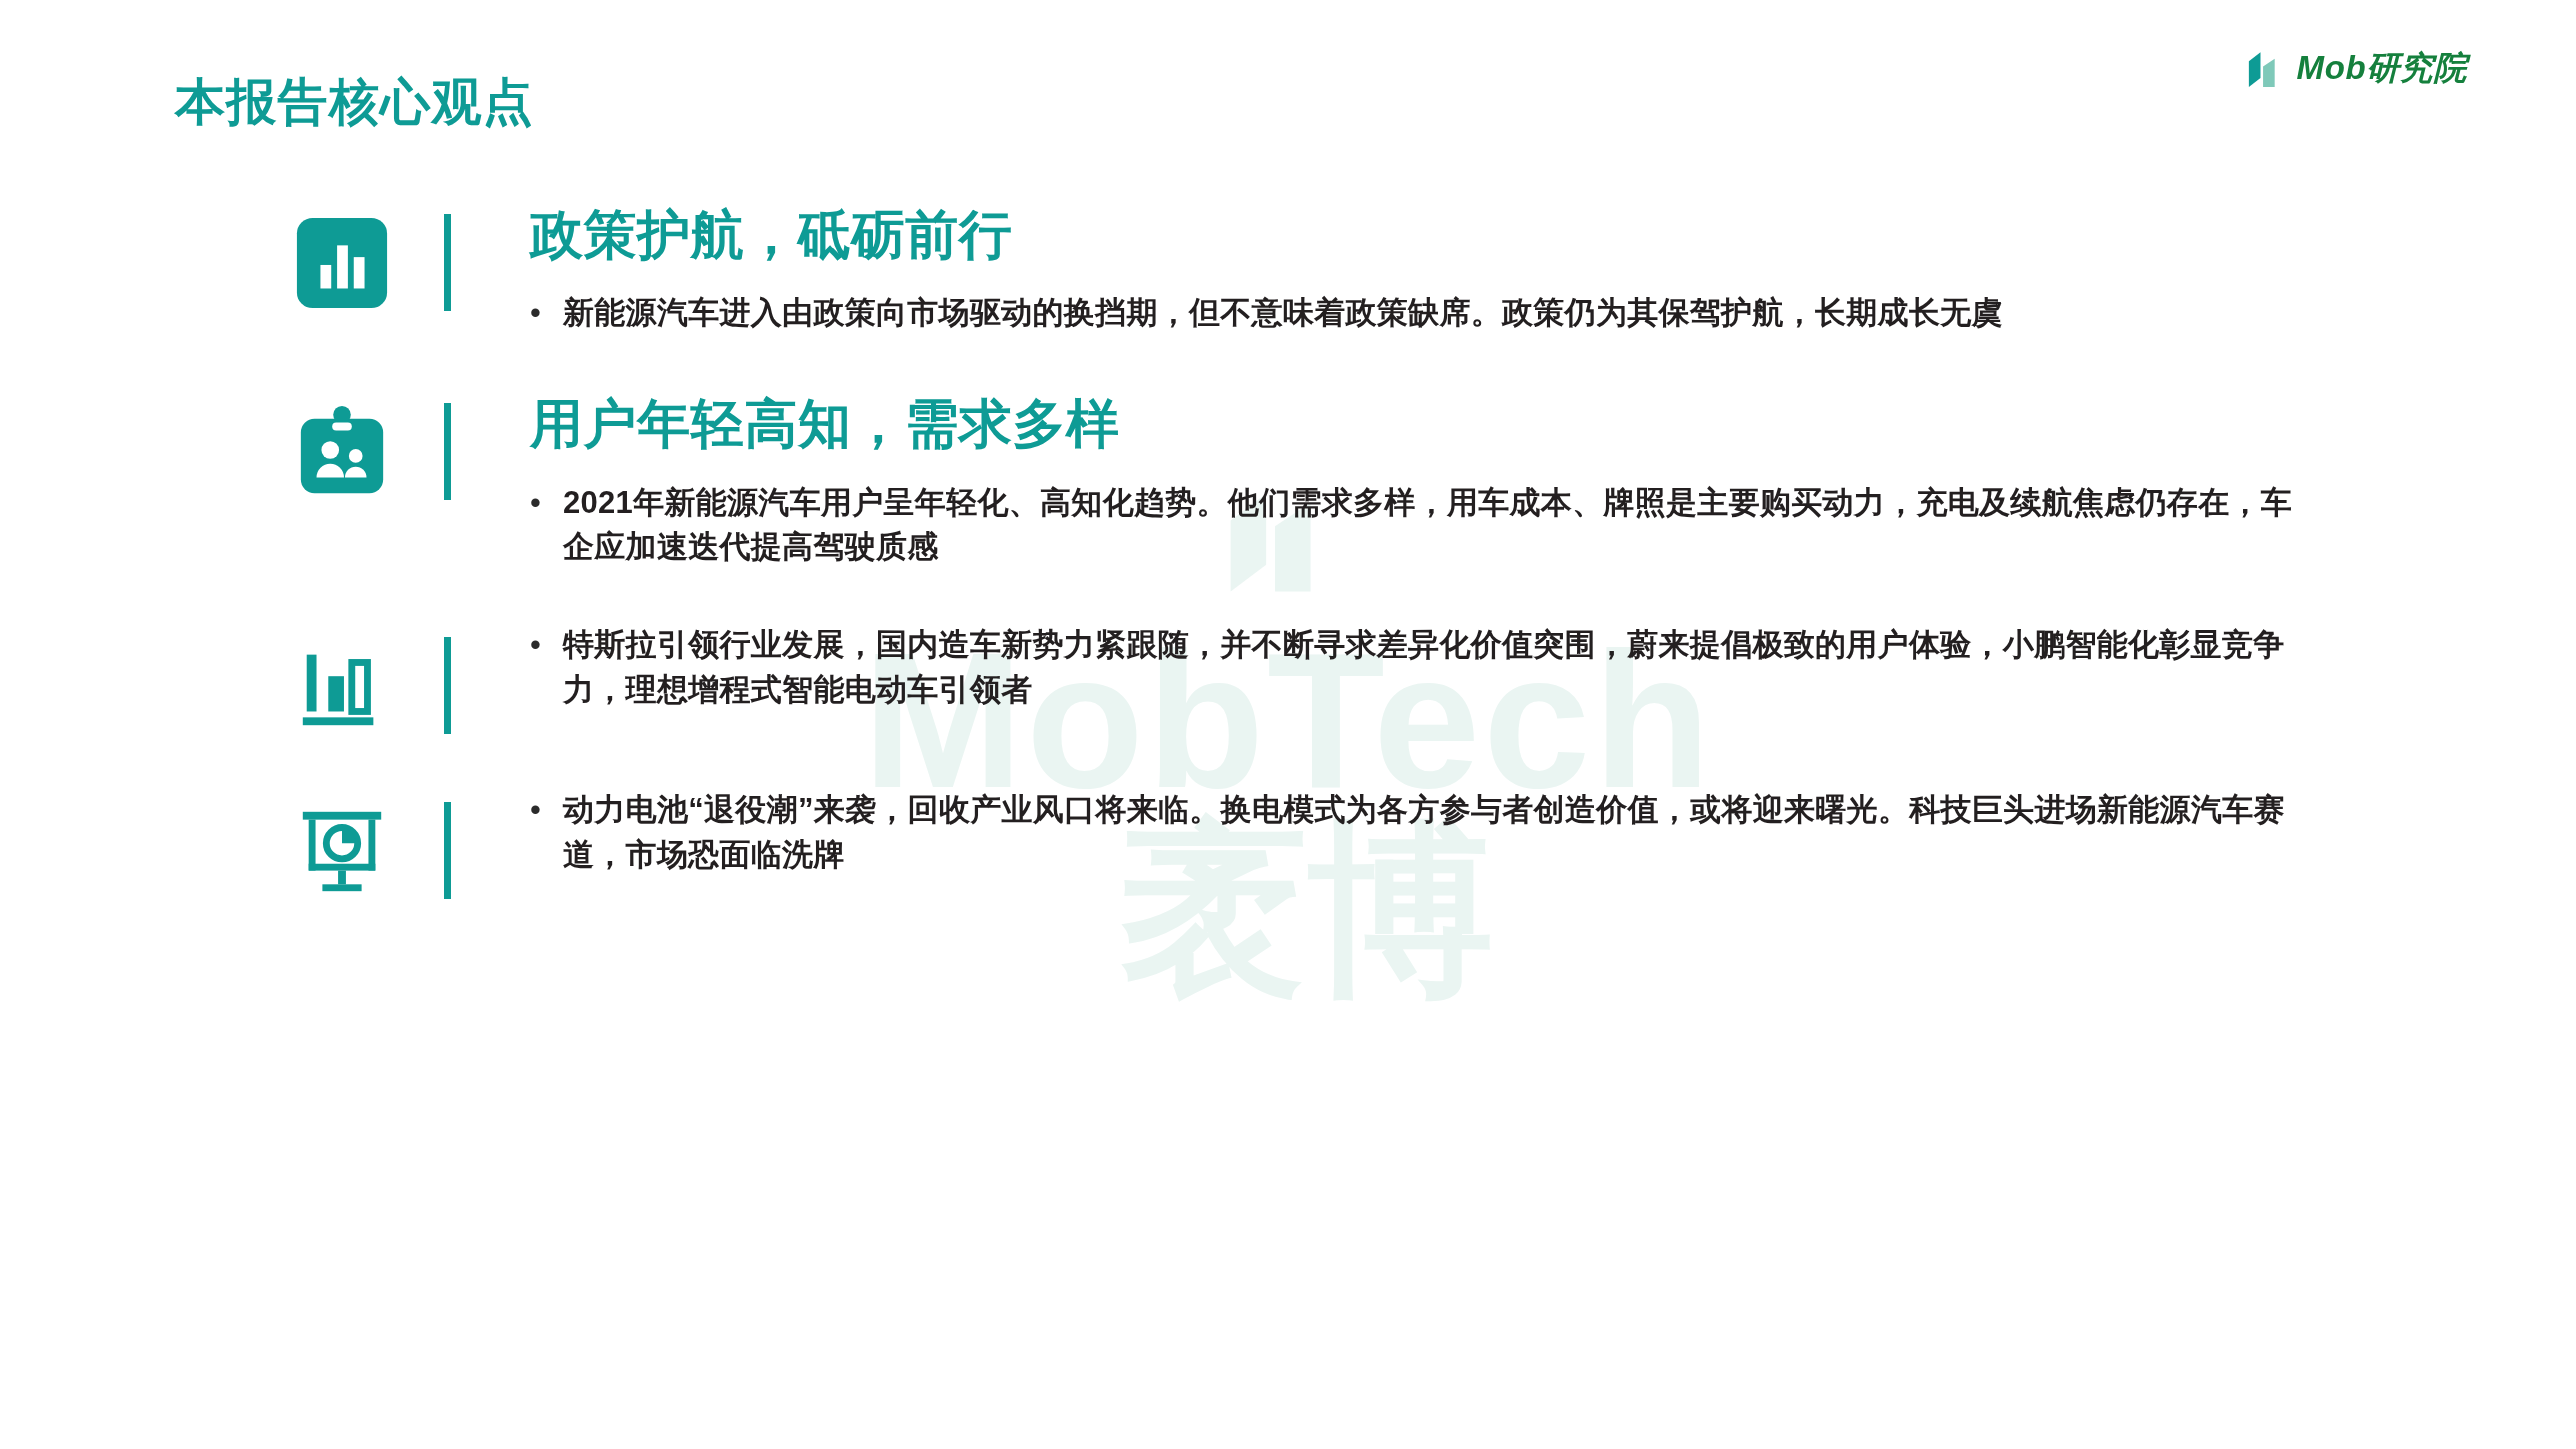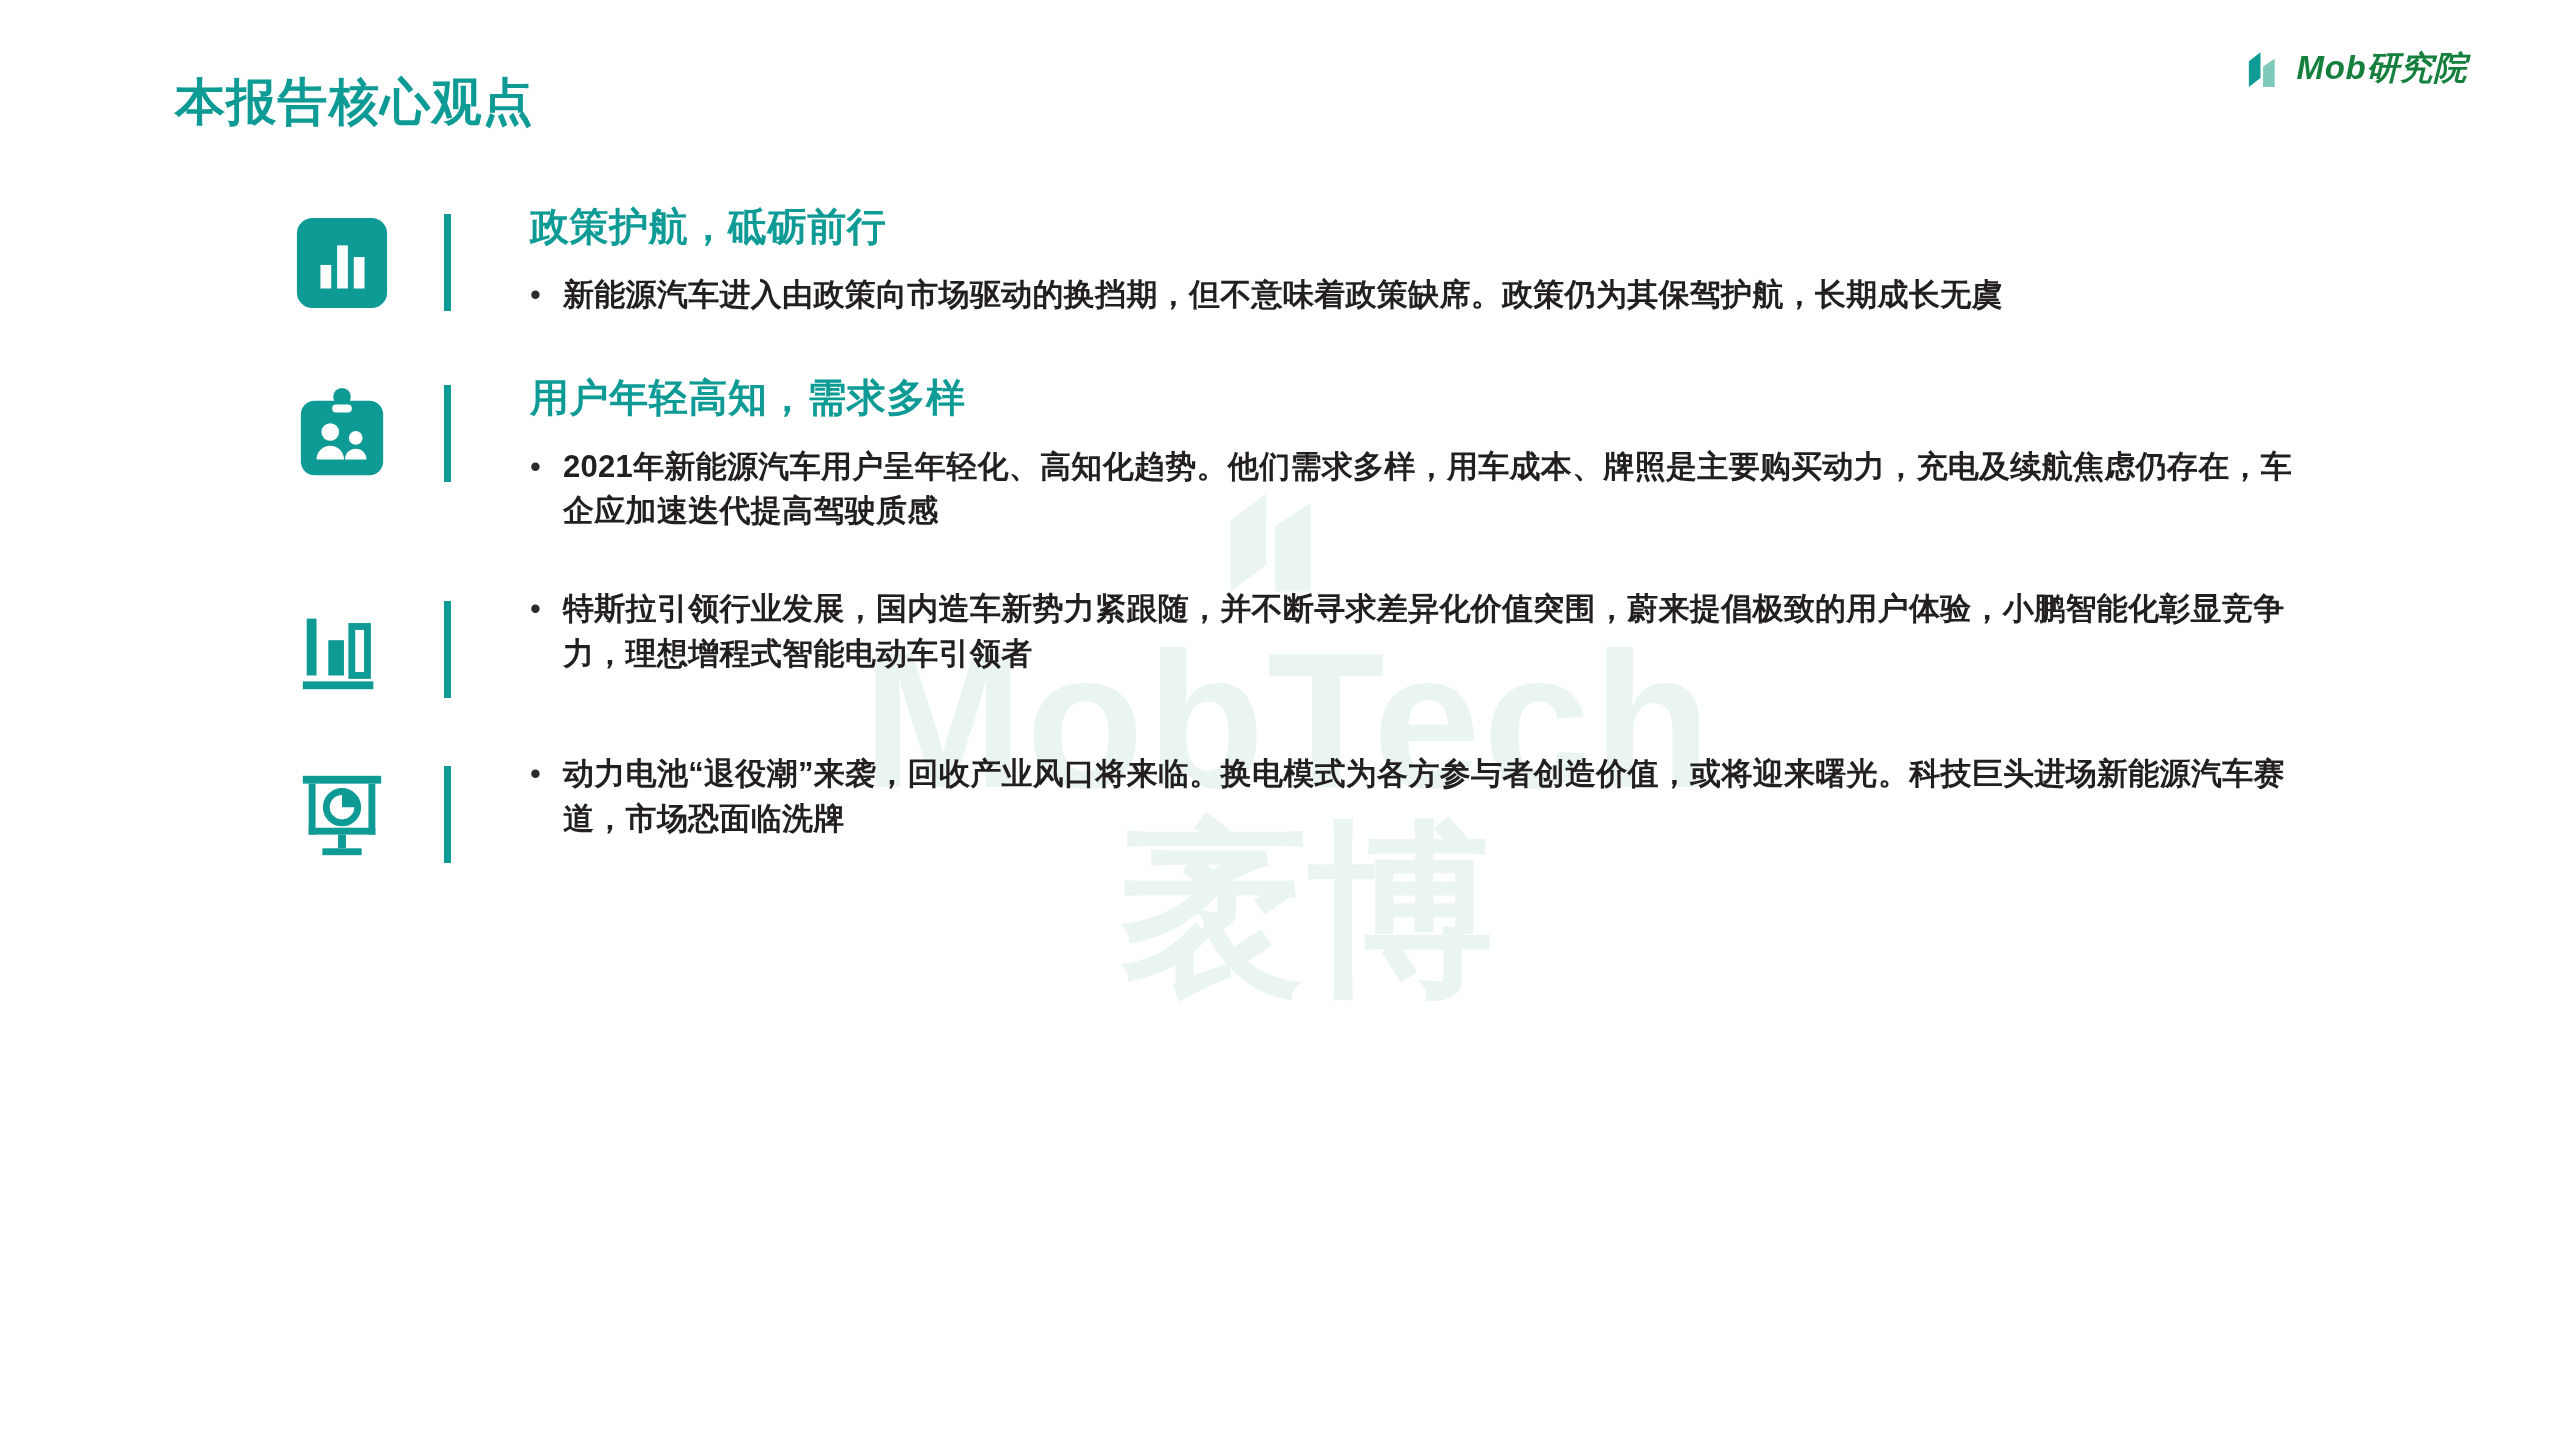--- a/index.html
+++ b/index.html
@@ -114,21 +114,21 @@
     flex: none;
     margin-left: 53px;
     margin-top: 14px;
   }
   .block-text {
     margin-left: 79px;
     flex: 1;
     padding-right: 277px;
   }
   .block-heading {
-    font-size: 39px;
+    font-size: 53px;
     font-weight: bold;
     color: #0e9b95;
     letter-spacing: 0.6px;
     margin-top: 0;
     margin-bottom: 19.3px;
   }
   .bullet-row {
     display: flex;
     align-items: flex-start;
   }

